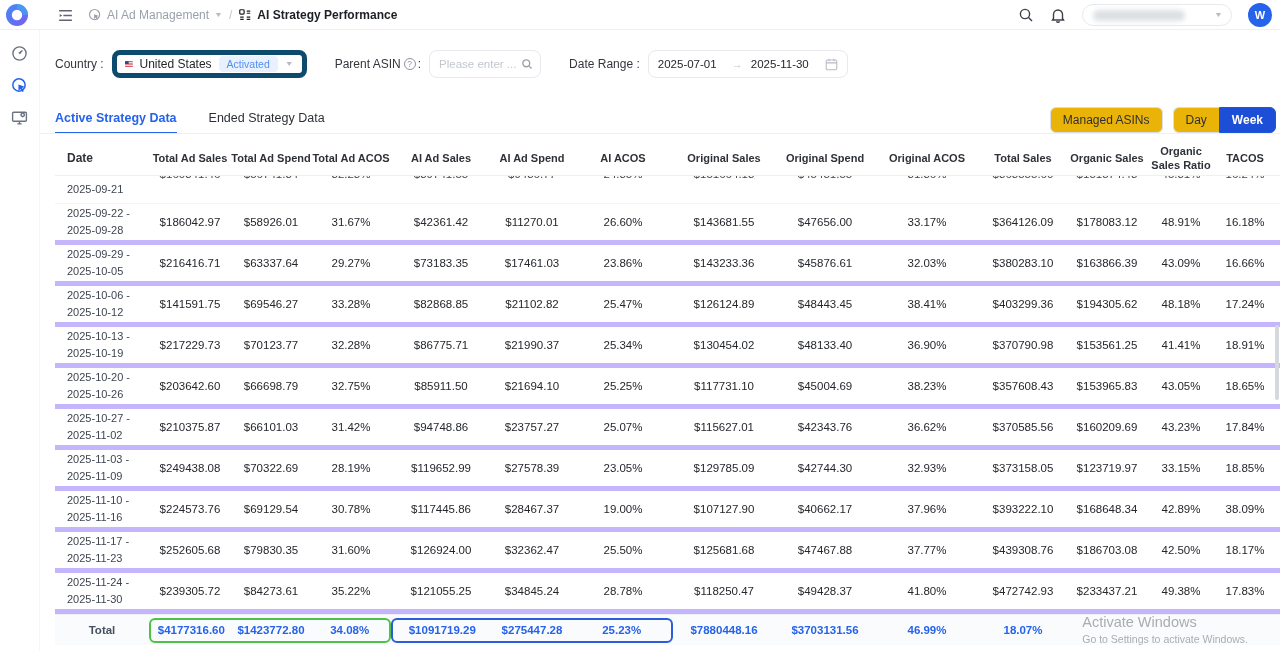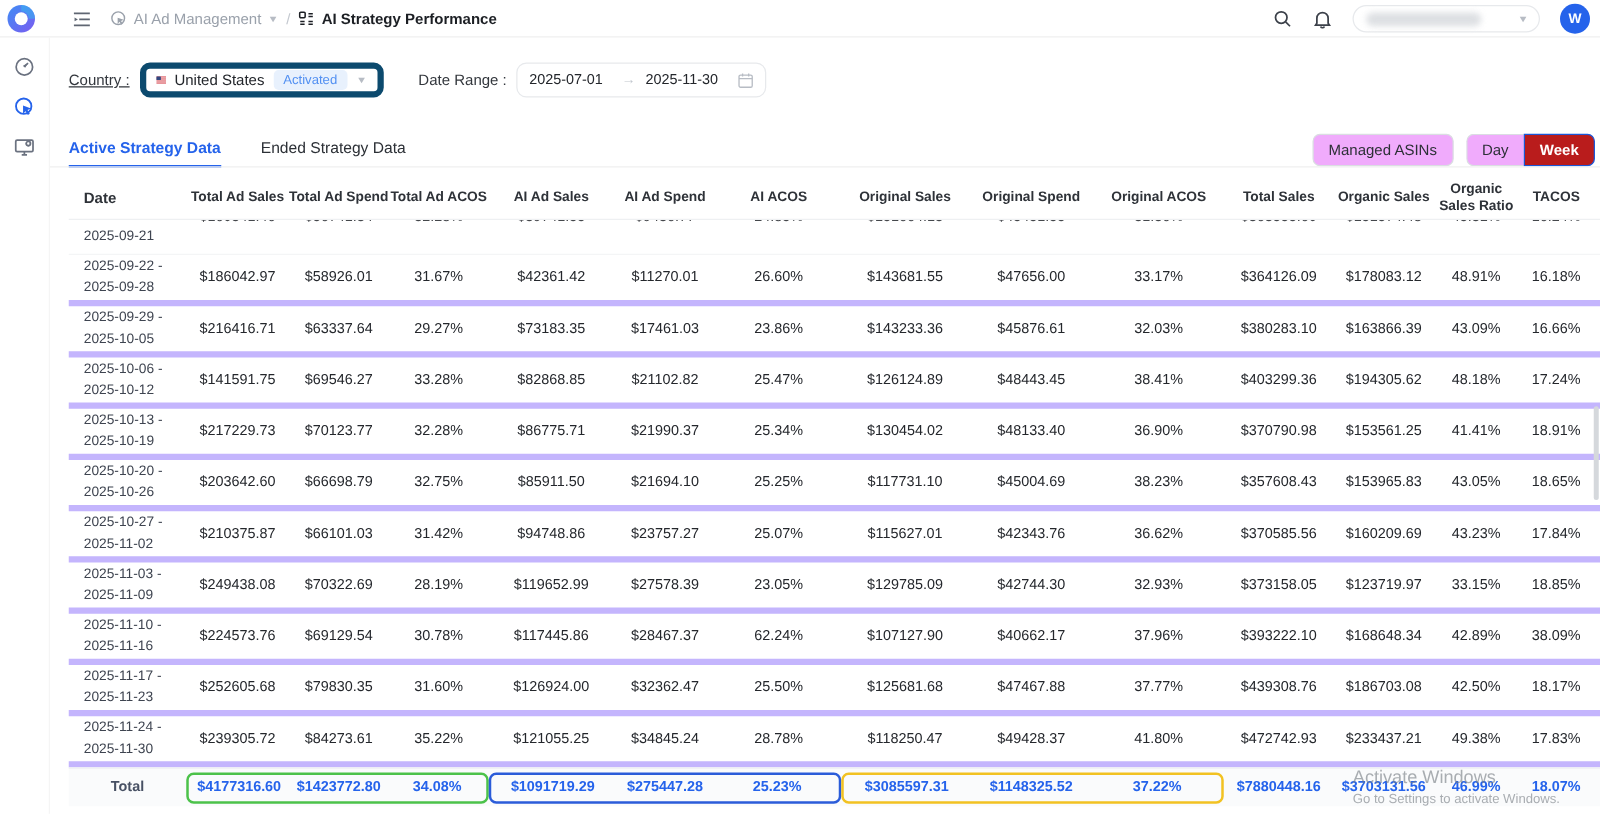--- a/index.html
+++ b/index.html
@@ -29,21 +29,21 @@
   .sidebar { position:absolute; left:0; top:30px; width:40px; height:621px; background:#fff;
     border-right:1px solid #f5f5f5; display:flex; flex-direction:column; align-items:center; padding-top:15px; gap:15px; z-index:25; }
   .side-icon { width:17px; height:17px; color:#6b7280; cursor:pointer; }
   .side-icon.active { color:#2563eb; }
 
   
   .content { position:absolute; left:40px; top:30px; width:1240px; height:621px; }
 
   
   .filters { position:absolute; left:15px; top:20px; height:28px; display:flex; align-items:center; font-size:12px; color:#33373d; }
-  .f-label { margin-right:8px;text-decoration:underline; }
+  .f-label { margin-right:8px; }
   .country-select { width:195px; height:28px; border:5px solid #0c4a6e; border-radius:8px; display:flex; align-items:center;
     padding:0 8px; gap:7px; cursor:pointer; background:#fff; }
   .country-name { color:#23262b; flex:0 0 auto; }
   .badge { margin-left:auto; background:#e8f1fd; color:#5290f2; font-size:10.5px; padding:2px 8px; border-radius:4px; }
   .qmark { display:inline-flex; width:12px; height:12px; border:1px solid #8d949e; border-radius:50%; color:#8d949e;
     font-size:8.5px; align-items:center; justify-content:center; margin:0 2px 0 3px; }
   .asin-wrap { margin-left:28px; display:flex; align-items:center; }
   .asin-input { width:112px; height:28px; border:1px solid #e7e9ec; border-radius:8px; padding:0 24px 0 9px; font-size:11.5px;
     color:#23262b; outline:none; font-family:"Liberation Sans",sans-serif; }
   .asin-input::placeholder { color:#c2c7ce; }
@@ -56,27 +56,27 @@
   .date-val.end { text-align:left; }
   .date-arrow { color:#c2c7ce; font-size:11px; }
   .cal-icon { width:13px; height:13px; color:#b7bcc4; }
 
   
   .tabs-row { position:absolute; left:15px; top:73px; width:1225px; height:30px; display:flex; align-items:center; }
   .tab { font-size:12.5px; margin-right:32px; padding-bottom:9px; cursor:pointer; color:#2c3036; position:relative; top:4px; }
   .tab.active { color:#2563eb; font-weight:600; }
   .tab.active::after { content:""; position:absolute; left:0; right:0; bottom:0; height:2px; background:#2563eb; }
   .tabs-right { margin-left:auto; display:flex; align-items:center; gap:10px; position:relative; top:2px; padding-right:4px; }
-  .btn { height:26px; border:1px solid #dadde2; background:#f0abfc; border-radius:6px; font-size:12px; color:#2c3036;
+  .btn { height:26px; border:1px solid #dadde2; background:#eab308; border-radius:6px; font-size:12px; color:#2c3036;
     padding:0 12px; cursor:pointer; font-family:"Liberation Sans",sans-serif; }
   .seg { display:flex; }
   .seg .btn { border-radius:0; }
   .seg .btn:first-child { border-radius:6px 0 0 6px; border-right:none; }
   .seg .btn:last-child { border-radius:0 6px 6px 0; }
-  .btn.primary { background:#b91c1c; border-color:#1c57d8; color:#fff; font-weight:600; }
+  .btn.primary { background:#1d4ed8; border-color:#1c57d8; color:#fff; font-weight:600; }
   .tabs-divider { position:absolute; left:0; top:103px; width:1240px; height:1px; background:#f0f0f0; }
 
   
   .table-area { position:absolute; left:15px; top:112px; width:1225px; }
   .trow { display:grid; grid-template-columns:94px 82px 80px 80px 100px 82px 100px 102px 100px 104px 88px 80px 68px 60px;
     align-items:center; }
   .cell { font-size:11.5px; text-align:center; color:#24272c; font-weight:500; }
   .hrow { height:34px; border-bottom:1px solid #eef0f2; }
   .hcell { font-size:11px; font-weight:700; color:#2e3238; line-height:1.25; }
   .hcell.c0 { text-align:left; padding-left:12px; font-size:12px; }
@@ -202,20 +202,34 @@
             <rect y="7.4" width="18" height="1.85"></rect>
             <rect y="11.1" width="18" height="1.9"></rect>
           </g>
         <rect width="8.5" height="6.5" rx="1" fill="#31477f"></rect>
       </svg>
       <span class="country-name">United States</span>
       <span class="badge">Activated</span>
       <span class="chev">▼</span>
     </div>
 
+    <div class="asin-wrap">
+      <span>Parent ASIN</span>
+      <span class="qmark">?</span>
+      <span>:</span>
+      <span class="asin-box">
+        <input class="asin-input" placeholder="Please enter ..." style="">
+        <span class="asin-search">
+          <svg viewBox="0 0 16 16" width="12" height="12" fill="none" stroke="currentColor" stroke-width="1.8">
+            <circle cx="7" cy="7" r="4.6"></circle>
+              <path d="M10.5 10.5 14 14"></path>
+          </svg>
+        </span>
+      </span>
+    </div>
 
     <div class="date-wrap">
       <span>Date Range :</span>
       <div class="date-box">
         <span class="date-val">2025-07-01</span>
         <span class="date-arrow">→</span>
         <span class="date-val end">2025-11-30</span>
         <span class="cal-icon">
           <svg viewBox="0 0 16 16" width="13" height="13" fill="none" stroke="currentColor" stroke-width="1.3">
             <rect x="1.5" y="2.5" width="13" height="12" rx="1.5"></rect>
@@ -437,21 +451,21 @@
         <div class="trow drow">
           <div class="cell date-cell">
             <div>2025-11-10 -</div>
             <div>2025-11-16</div>
           </div>
           <div class="cell"><span class="v">$224573.76</span></div>
           <div class="cell"><span class="v">$69129.54</span></div>
           <div class="cell"><span class="v">30.78%</span></div>
           <div class="cell"><span class="v">$117445.86</span></div>
           <div class="cell"><span class="v">$28467.37</span></div>
-          <div class="cell"><span class="v">62.24%</span></div>
+          <div class="cell"><span class="v">19.00%</span></div>
           <div class="cell"><span class="v">$107127.90</span></div>
           <div class="cell"><span class="v">$40662.17</span></div>
           <div class="cell"><span class="v">37.96%</span></div>
           <div class="cell"><span class="v">$393222.10</span></div>
           <div class="cell"><span class="v">$168648.34</span></div>
           <div class="cell"><span class="v">42.89%</span></div>
           <div class="cell"><span class="v">38.09%</span></div>
         </div>
         <div class="trow drow">
           <div class="cell date-cell">
@@ -498,25 +512,20 @@
       <div class="tgroup g1">
         <span class="cell total-val">$4177316.60</span>
         <span class="cell total-val">$1423772.80</span>
         <span class="cell total-val">34.08%</span>
       </div>
       <div class="tgroup g2">
         <span class="cell total-val">$1091719.29</span>
         <span class="cell total-val">$275447.28</span>
         <span class="cell total-val">25.23%</span>
       </div>
-      <div class="tgroup g3">
-        <span class="cell total-val">$3085597.31</span>
-        <span class="cell total-val">$1148325.52</span>
-        <span class="cell total-val">37.22%</span>
-      </div>
       <span class="cell total-val">$7880448.16</span>
       <span class="cell total-val">$3703131.56</span>
       <span class="cell total-val">46.99%</span>
       <span class="cell total-val">18.07%</span>
     </div>
   </div>
 
   <div class="vscroll"></div>
 
   <div class="watermark">

